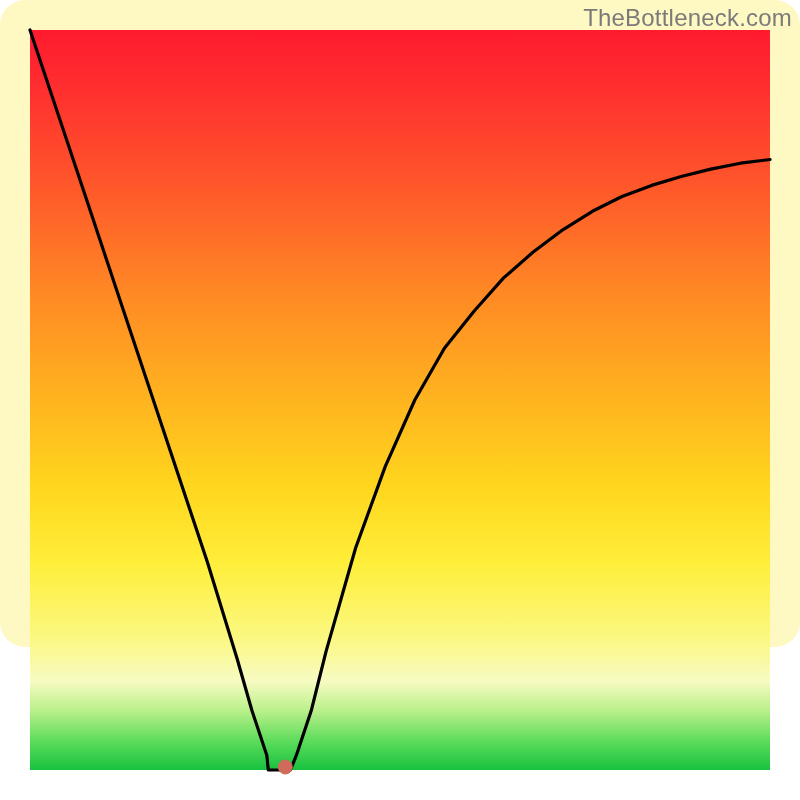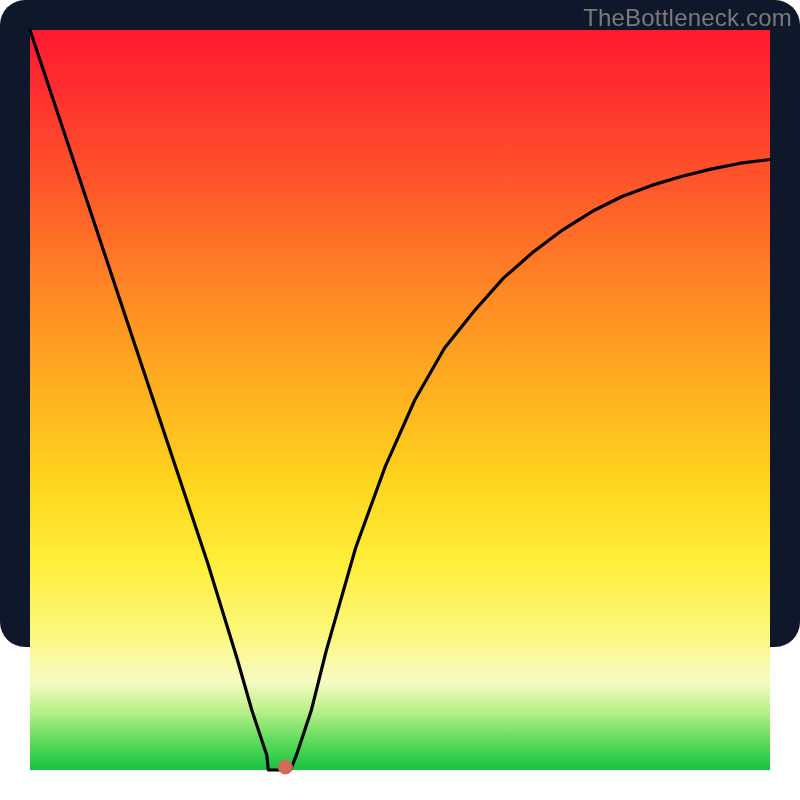--- a/index.html
+++ b/index.html
@@ -6,21 +6,21 @@
     margin: 0;
     padding: 0;
     width: 800px;
     height: 800px;
     overflow: hidden;
   }
   .container {
     position: relative;
     width: 800px;
     height: 647px;
-    background: #0f172a;
+    background: #fef9c3;
     border-radius: 25px;
   }
   .plot-area {
     position: absolute;
     left: 30px;
     top: 30px;
     width: 740px;
     height: 740px;
     
     background: linear-gradient(to bottom,

